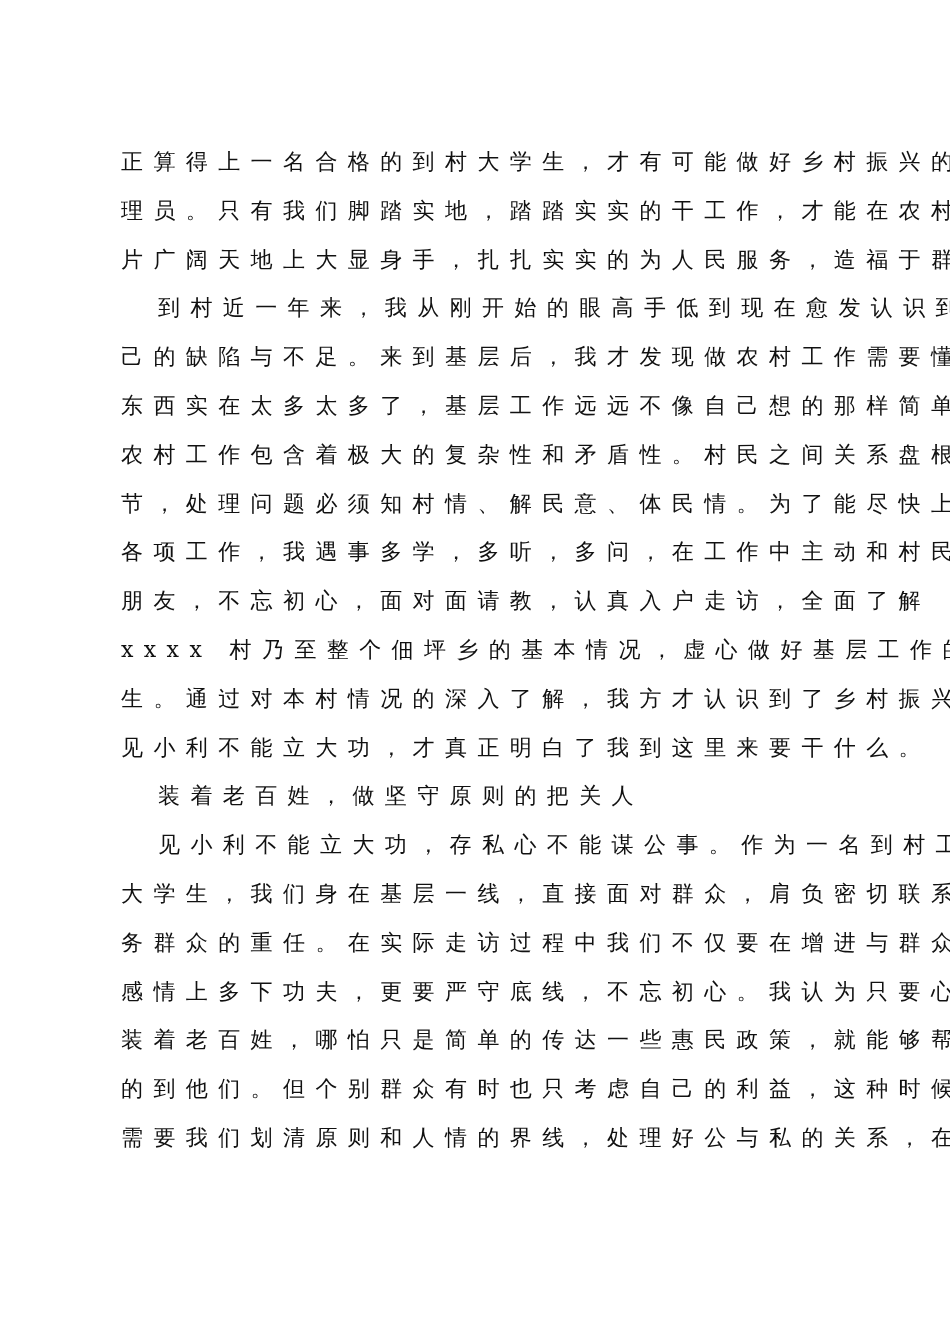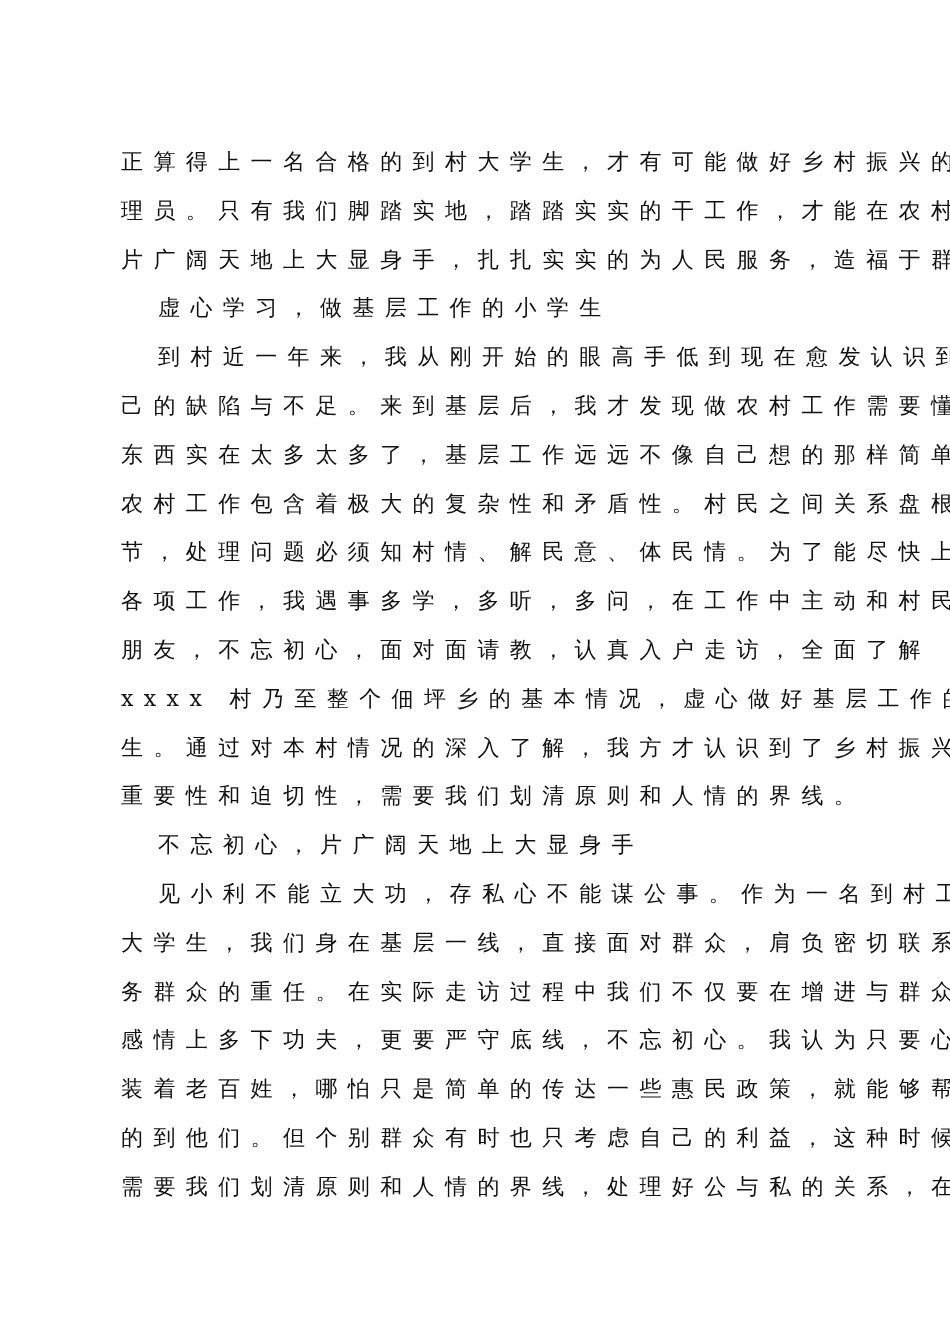--- a/index.html
+++ b/index.html
@@ -42,32 +42,31 @@
     }
   </style>
 </head>
 <body>
 
 <div class="page">
   <div class="text-block">
     <span class="line">正算得上一名合格的到村大学生，才有可能做好乡村振兴的协</span>
     <span class="line">理员。只有我们脚踏实地，踏踏实实的干工作，才能在农村这</span>
     <span class="line">片广阔天地上大显身手，扎扎实实的为人民服务，造福于群众。</span>
-    <span class="line indent">虚心学习，做基层工作的小学生</span>
     <span class="line indent">到村近一年来，我从刚开始的眼高手低到现在愈发认识到自</span>
     <span class="line">己的缺陷与不足。来到基层后，我才发现做农村工作需要懂的</span>
     <span class="line">东西实在太多太多了，基层工作远远不像自己想的那样简单，</span>
     <span class="line">农村工作包含着极大的复杂性和矛盾性。村民之间关系盘根错</span>
     <span class="line">节，处理问题必须知村情、解民意、体民情。为了能尽快上手</span>
     <span class="line">各项工作，我遇事多学，多听，多问，在工作中主动和村民交</span>
     <span class="line">朋友，不忘初心，面对面请教，认真入户走访，全面了解</span>
     <span class="line">xxxx 村乃至整个佃坪乡的基本情况，虚心做好基层工作的小学</span>
     <span class="line">生。通过对本村情况的深入了解，我方才认识到了乡村振兴的</span>
-    <span class="line">重要性和迫切性，需要我们划清原则和人情的界线。</span>
-    <span class="line indent">不忘初心，片广阔天地上大显身手</span>
+    <span class="line">见小利不能立大功，才真正明白了我到这里来要干什么。</span>
+    <span class="line indent">装着老百姓，做坚守原则的把关人</span>
     <span class="line indent">见小利不能立大功，存私心不能谋公事。作为一名到村工作</span>
     <span class="line">大学生，我们身在基层一线，直接面对群众，肩负密切联系服</span>
     <span class="line">务群众的重任。在实际走访过程中我们不仅要在增进与群众的</span>
     <span class="line">感情上多下功夫，更要严守底线，不忘初心。我认为只要心里</span>
     <span class="line">装着老百姓，哪怕只是简单的传达一些惠民政策，就能够帮助</span>
     <span class="line">的到他们。但个别群众有时也只考虑自己的利益，这种时候就</span>
     <span class="line">需要我们划清原则和人情的界线，处理好公与私的关系，在原</span>
   </div>
 </div>
 

